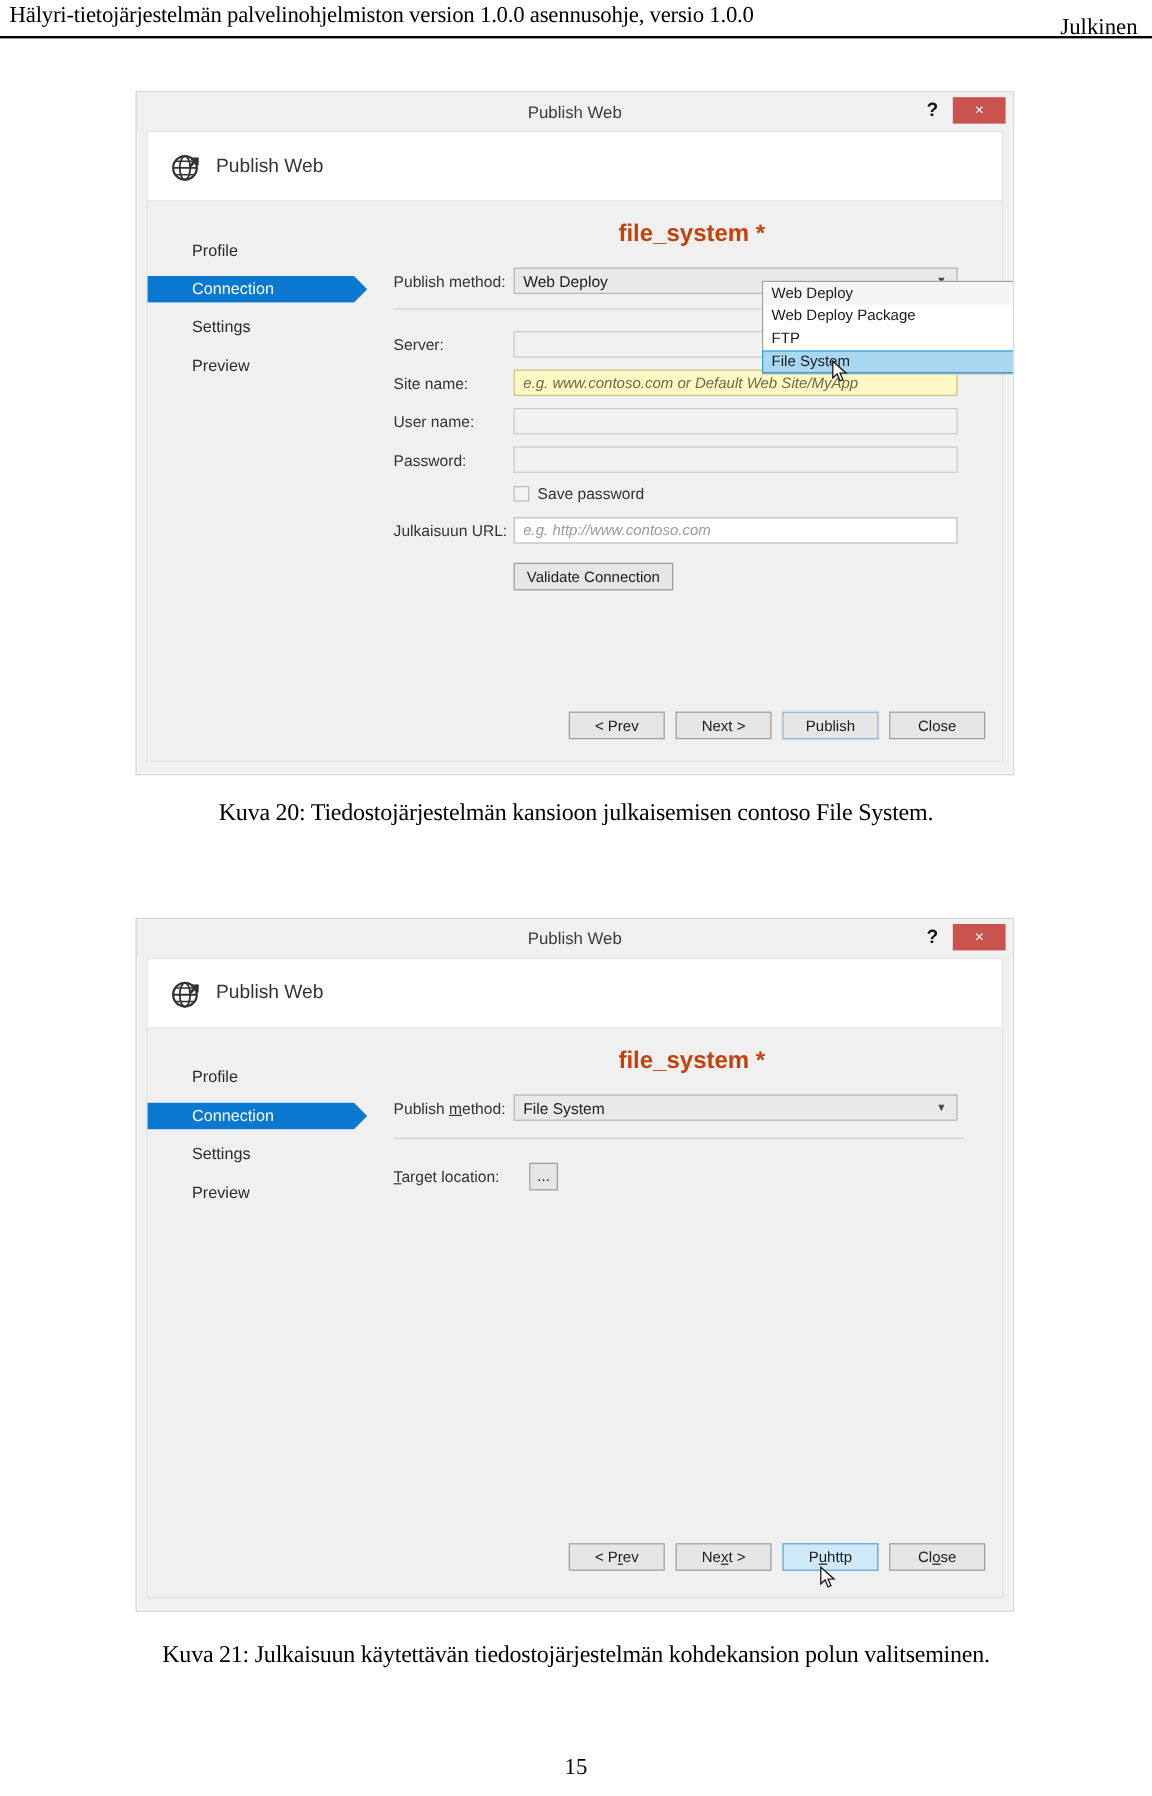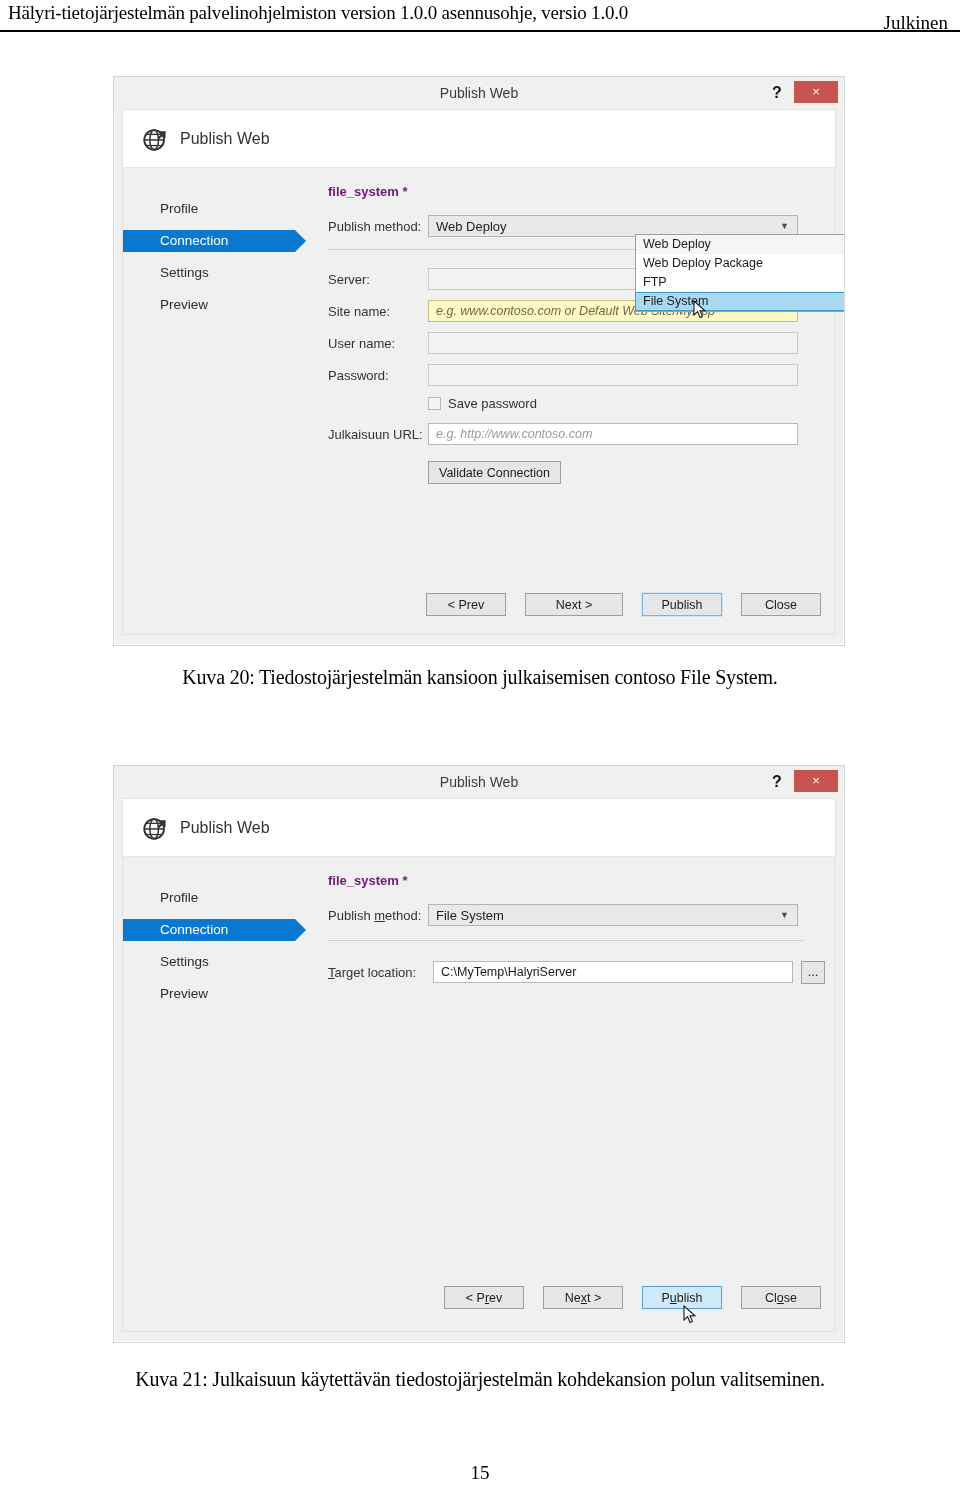--- a/index.html
+++ b/index.html
@@ -101,23 +101,24 @@
   .nav-item.selected::after {
     content: ""; position: absolute; right: -11px; top: 0;
     border-top: 11px solid transparent;
     border-bottom: 11px solid transparent;
     border-left: 11px solid #0b78d0;
   }
 
   
   .pane { position: absolute; left: 205px; top: 16px; right: 10px; }
   .profile-name {
-    font-size: 13px; font-weight: bold; color: #701a75;
+    font-size: 20px; font-weight: bold; color: #c2410c;
     font-family: "Liberation Sans", sans-serif;
     margin-bottom: 16px;
+    text-align: center;
   }
   .field-row {
     position: relative; display: flex; align-items: center;
     margin-bottom: 10px; height: 22px;
   }
   .field-label {
     width: 100px; flex: 0 0 100px; font-size: 13px; color: #333;
     font-family: "Liberation Sans", sans-serif; text-align: left;
   }
   .field-label.wide { width: 105px; flex: 0 0 105px; }
@@ -168,21 +169,21 @@
     border: 1px solid #9d9d9d; font-size: 12.5px; color: #1c1c1c;
     display: inline-flex; align-items: center; justify-content: center;
     cursor: pointer; padding: 0 10px;
     font-family: "Liberation Sans", sans-serif;
   }
   .btn.focused { border: 1px solid #7eb4e2; outline: 1px solid #cfe4f5; }
   .btn.hovered { background: #cfe9f9; border: 1px solid #5a9fd4; }
   .btn.tiny { min-width: 24px; width: 24px; padding: 0; }
 
   .btn-row {
-    position: absolute; display: flex; gap: 19px;
+    position: absolute; display: flex; gap: 9px;
   }
 
   
   .dropdown-list {
     position: absolute; background: #ffffff; border: 1px solid #9e9e9e;
     z-index: 20;
   }
   .dd-item {
     height: 19px; line-height: 19px; padding-left: 7px;
     font-size: 12.5px; color: #1a1a1a; cursor: pointer;
@@ -309,21 +310,21 @@
     </div>
 
     <span class="cursor-arrow" style="left:570px; top:132px;">
       <svg viewBox="0 0 14 20" width="14" height="20">
         <path d="M1 1 L1 15 L4.6 11.6 L7 17.4 L9.4 16.3 L7 10.9 L12 10.8 Z" fill="#ffffff" stroke="#1a1a1a" stroke-width="1.1"></path>
       </svg>
     </span>
 
     <div class="btn-row" style="right:14px; bottom:18px;">
       <span class="btn" style="width:80px;">&lt; Prev</span>
-      <span class="btn" style="width:98px;">Next &gt;</span>
+      <span class="btn" style="width:80px;">Next &gt;</span>
       <span class="btn focused" style="width:80px;">Publish</span>
       <span class="btn" style="width:80px;">Close</span>
     </div>
   </div>
 </div>
 
 <div class="caption" style="top:666px;">Kuva 20: Tiedostojärjestelmän kansioon julkaisemisen contoso File System.</div>
 
 <div class="dialog" id="dlg2" style="left:113px; top:765px; width:732px; height:578px;">
 
@@ -373,42 +374,39 @@
         <div class="combo" style="width:370px;">
           <span>File System</span>
           <span class="chev">▼</span>
         </div>
       </div>
 
       <div class="hr-sep" style="width:475px;margin-top:14px;margin-bottom:20px;"></div>
 
       <div class="field-row">
         <span class="field-label wide"><span class="ak">T</span><span>arget location:</span></span>
-        <div class="textbox" style="width:365px;">
-          <span>C:\MyTemp\HalyriServer</span>
-        </div>
         <span class="btn tiny" style="margin-left:8px;">...</span>
       </div>
     </div>
 
     <div class="btn-row" style="right:14px; bottom:22px;">
       <span class="btn" style="width:80px;">
           <span>&lt; P</span>
           <span class="ak">r</span>
           <span>ev</span>
         </span>
       <span class="btn" style="width:80px;">
           <span>Ne</span>
           <span class="ak">x</span>
           <span>t &gt;</span>
         </span>
       <span class="btn hovered" style="width:80px;">
           <span>P</span>
           <span class="ak">u</span>
-          <span>blish</span>
+          <span>http</span>
         </span>
       <span class="btn" style="width:80px;">
           <span>Cl</span>
           <span class="ak">o</span>
           <span>se</span>
         </span>
     </div>
 
     <span class="cursor-arrow" style="right:138px; bottom:6px;">
       <svg viewBox="0 0 14 20" width="14" height="20">

